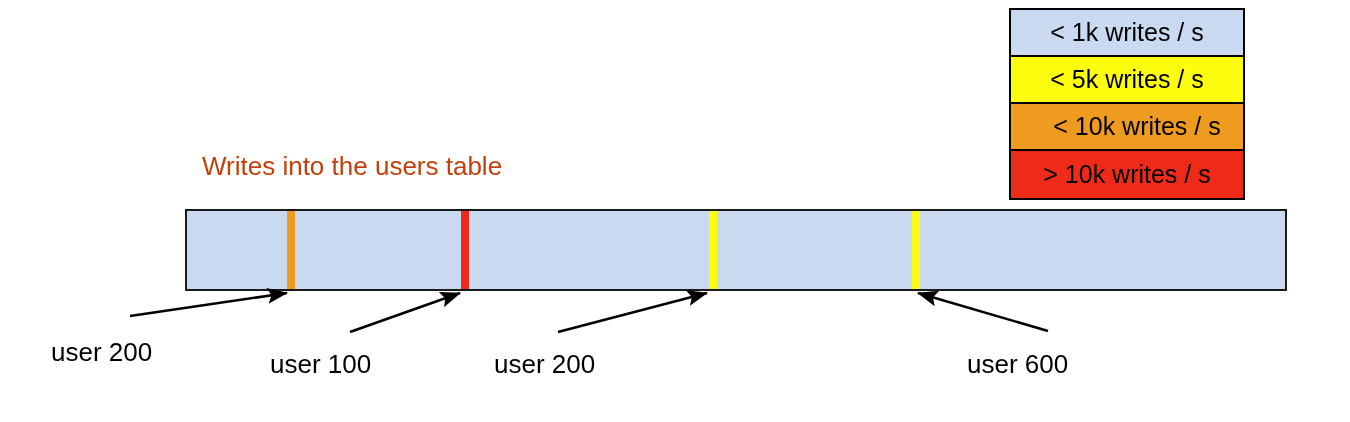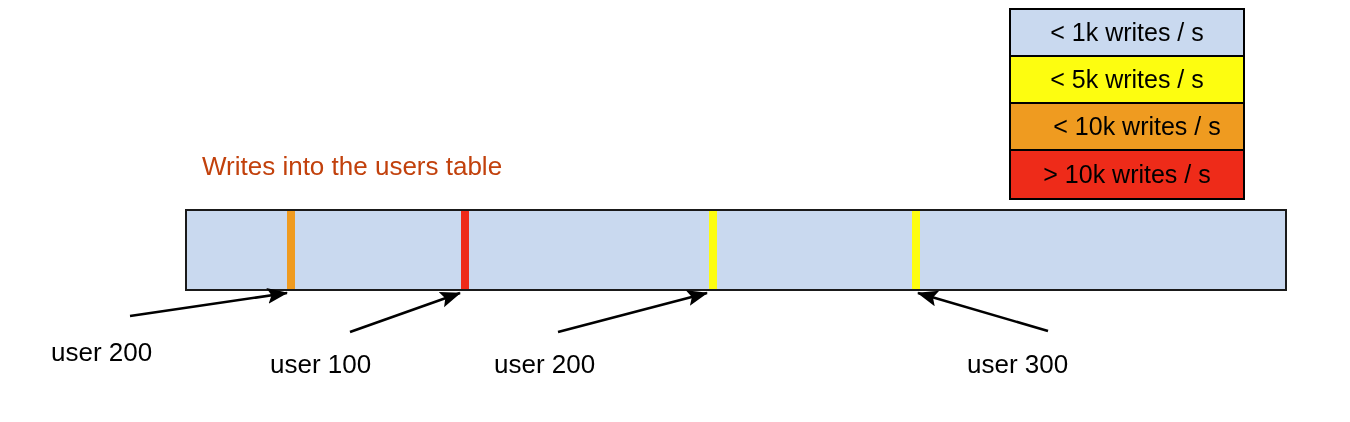--- a/index.html
+++ b/index.html
@@ -137,15 +137,15 @@
       <line x1="130" y1="316" x2="287" y2="293"></line>
       <line x1="350" y1="332" x2="460" y2="293"></line>
       <line x1="558" y1="332" x2="707" y2="293"></line>
       <line x1="1048" y1="331" x2="918" y2="293"></line>
     </g>
   </svg>
 
   <div class="user-label" style="left:51px; top:338px;">user 200</div>
   <div class="user-label" style="left:270px; top:350px;">user 100</div>
   <div class="user-label" style="left:494px; top:350px;">user 200</div>
-  <div class="user-label" style="left:967px; top:350px;">user 300</div>
+  <div class="user-label" style="left:967px; top:350px;">user 600</div>
 
 </div>
 
 </body></html>

